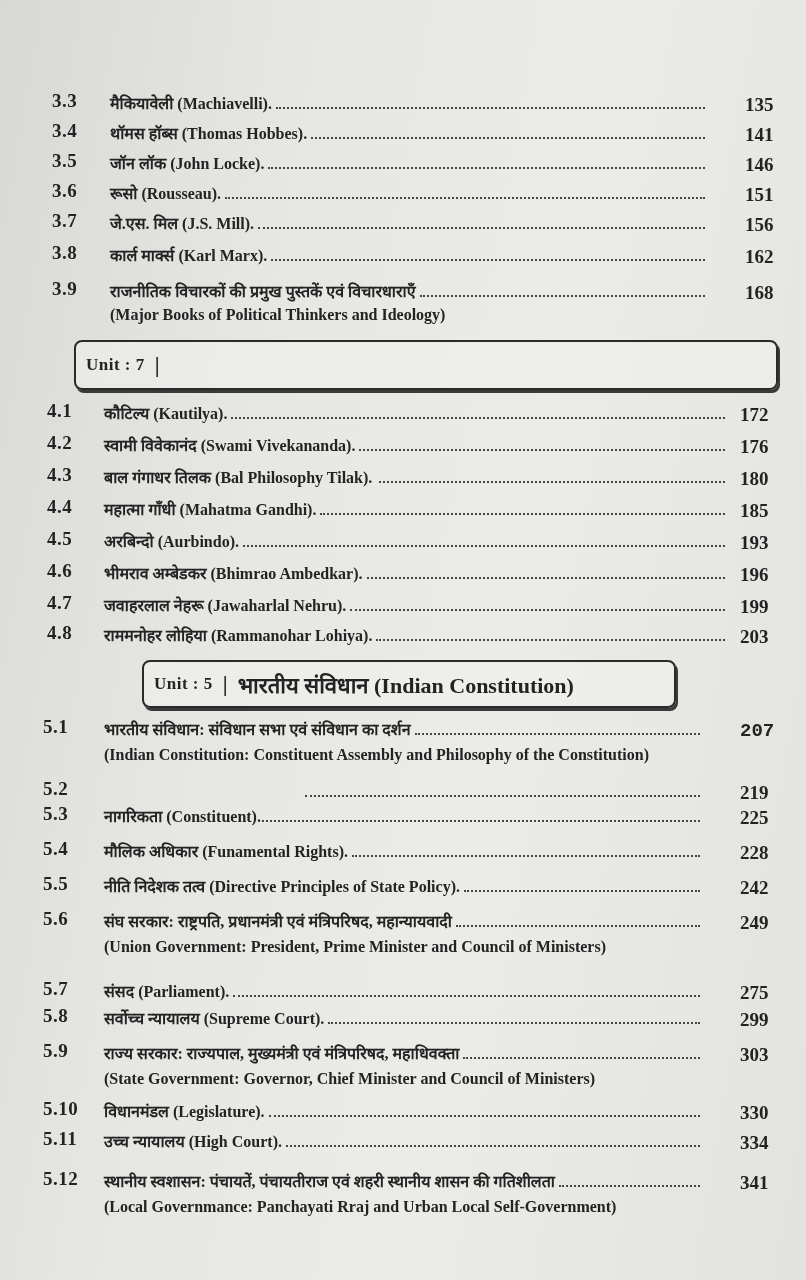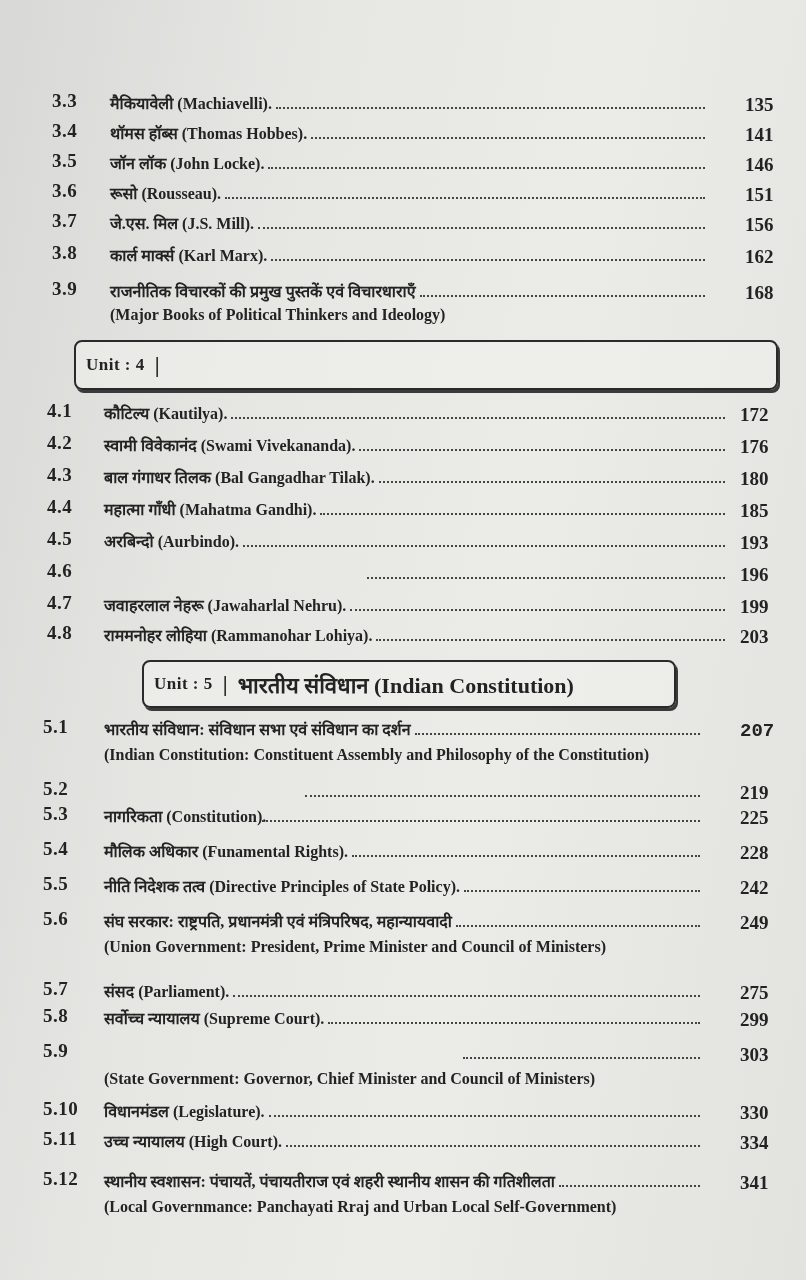--- a/index.html
+++ b/index.html
@@ -72,56 +72,57 @@
       <div class="row" style="top: 278px;">
         <span class="num" style="left: 52px; top: 0px;">3.9</span>
         <span class="title" style="left: 110px; top: 2px;">राजनीतिक विचारकों की प्रमुख पुस्तकें एवं विचारधाराएँ</span>
         <span class="leader" style="left: 420px; width: 285px; top: 17px;"></span>
         <span class="pg" style="left: 745px; top: 4px;">168</span>
         <span class="sub" style="left: 110px; top: 28px;">(Major Books of Political Thinkers and Ideology)</span>
       </div>
     </div>
 
   <div class="unit-box" style="left:74px; top:340px; width:680px; height:46px;">
-    <span class="u">Unit : 4</span>
+    <span class="u">Unit : 7</span>
     <span class="sep">|</span>
   </div>
   <div id="u4">
       <div class="row" style="top: 400px;">
         <span class="num" style="left: 47px; top: 0px;">4.1</span>
         <span class="title" style="left: 104px; top: 2px;">कौटिल्य (Kautilya).</span>
         <span class="leader" style="left: 231px; width: 494px; top: 17px;"></span>
         <span class="pg" style="left: 740px; top: 4px;">172</span>
       </div>
       <div class="row" style="top: 432px;">
         <span class="num" style="left: 47px; top: 0px;">4.2</span>
         <span class="title" style="left: 104px; top: 2px;">स्वामी विवेकानंद (Swami Vivekananda).</span>
         <span class="leader" style="left: 359px; width: 366px; top: 17px;"></span>
         <span class="pg" style="left: 740px; top: 4px;">176</span>
       </div>
       <div class="row" style="top: 464px;">
         <span class="num" style="left: 47px; top: 0px;">4.3</span>
-        <span class="title" style="left: 104px; top: 2px;">बाल गंगाधर तिलक (Bal Gangadhar Tilak).</span>
+        <span class="title" style="left: 104px; top: 2px;">बाल गंगाधर तिलक (Bal Philosophy Tilak).</span>
         <span class="leader" style="left: 379px; width: 346px; top: 17px;"></span>
         <span class="pg" style="left: 740px; top: 4px;">180</span>
       </div>
       <div class="row" style="top: 496px;">
         <span class="num" style="left: 47px; top: 0px;">4.4</span>
         <span class="title" style="left: 104px; top: 2px;">महात्मा गाँधी (Mahatma Gandhi).</span>
         <span class="leader" style="left: 320px; width: 405px; top: 17px;"></span>
         <span class="pg" style="left: 740px; top: 4px;">185</span>
       </div>
       <div class="row" style="top: 528px;">
         <span class="num" style="left: 47px; top: 0px;">4.5</span>
         <span class="title" style="left: 104px; top: 2px;">अरबिन्दो (Aurbindo).</span>
         <span class="leader" style="left: 243px; width: 482px; top: 17px;"></span>
         <span class="pg" style="left: 740px; top: 4px; font-family: Liberation Serif, serif;">193</span>
       </div>
       <div class="row" style="top: 560px;">
         <span class="num" style="left: 47px; top: 0px;">4.6</span>
+        <span class="title" style="left: 104px; top: 2px;">भीमराव अम्बेडकर  (Bhimrao Ambedkar).</span>
         <span class="leader" style="left: 367px; width: 358px; top: 17px;"></span>
         <span class="pg" style="left: 740px; top: 4px;">196</span>
       </div>
       <div class="row" style="top: 592px;">
         <span class="num" style="left: 47px; top: 0px;">4.7</span>
         <span class="title" style="left: 104px; top: 2px;">जवाहरलाल नेहरू (Jawaharlal Nehru).</span>
         <span class="leader" style="left: 350px; width: 375px; top: 17px;"></span>
         <span class="pg" style="left: 740px; top: 4px;">199</span>
       </div>
       <div class="row" style="top: 622px;">
@@ -145,21 +146,21 @@
         <span class="pg" style="left: 740px; top: 4px; font-family: Liberation Mono, monospace;">207</span>
         <span class="sub" style="left: 104px; top: 30px;">(Indian Constitution: Constituent Assembly and  Philosophy of the Constitution)</span>
       </div>
       <div class="row" style="top: 778px;">
         <span class="num" style="left: 43px; top: 0px;">5.2</span>
         <span class="leader" style="left: 305px; width: 395px; top: 17px;"></span>
         <span class="pg" style="left: 740px; top: 4px;">219</span>
       </div>
       <div class="row" style="top: 803px;">
         <span class="num" style="left: 43px; top: 0px;">5.3</span>
-        <span class="title" style="left: 104px; top: 2px;">नागरिकता (Constitution).</span>
+        <span class="title" style="left: 104px; top: 2px;">नागरिकता (Constituent).</span>
         <span class="leader" style="left: 262px; width: 438px; top: 17px;"></span>
         <span class="pg" style="left: 740px; top: 4px;">225</span>
       </div>
       <div class="row" style="top: 838px;">
         <span class="num" style="left: 43px; top: 0px;">5.4</span>
         <span class="title" style="left: 104px; top: 2px;">मौलिक  अधिकार (Funamental Rights).</span>
         <span class="leader" style="left: 352px; width: 348px; top: 17px;"></span>
         <span class="pg" style="left: 740px; top: 4px;">228</span>
       </div>
       <div class="row" style="top: 873px;">
@@ -182,20 +183,21 @@
         <span class="pg" style="left: 740px; top: 4px;">275</span>
       </div>
       <div class="row" style="top: 1005px;">
         <span class="num" style="left: 43px; top: 0px;">5.8</span>
         <span class="title" style="left: 104px; top: 2px;">सर्वोच्च न्यायालय  (Supreme Court).</span>
         <span class="leader" style="left: 328px; width: 372px; top: 17px;"></span>
         <span class="pg" style="left: 740px; top: 4px;">299</span>
       </div>
       <div class="row" style="top: 1040px;">
         <span class="num" style="left: 43px; top: 0px;">5.9</span>
+        <span class="title" style="left: 104px; top: 2px;">राज्य सरकार: राज्यपाल, मुख्यमंत्री एवं मंत्रिपरिषद, महाधिवक्ता</span>
         <span class="leader" style="left: 463px; width: 237px; top: 17px;"></span>
         <span class="pg" style="left: 740px; top: 4px;">303</span>
         <span class="sub" style="left: 104px; top: 30px;">(State Government: Governor, Chief Minister and Council of Ministers)</span>
       </div>
       <div class="row" style="top: 1098px;">
         <span class="num" style="left: 43px; top: 0px;">5.10</span>
         <span class="title" style="left: 104px; top: 2px;">विधानमंडल (Legislature).</span>
         <span class="leader" style="left: 269px; width: 431px; top: 17px;"></span>
         <span class="pg" style="left: 740px; top: 4px;">330</span>
       </div>

